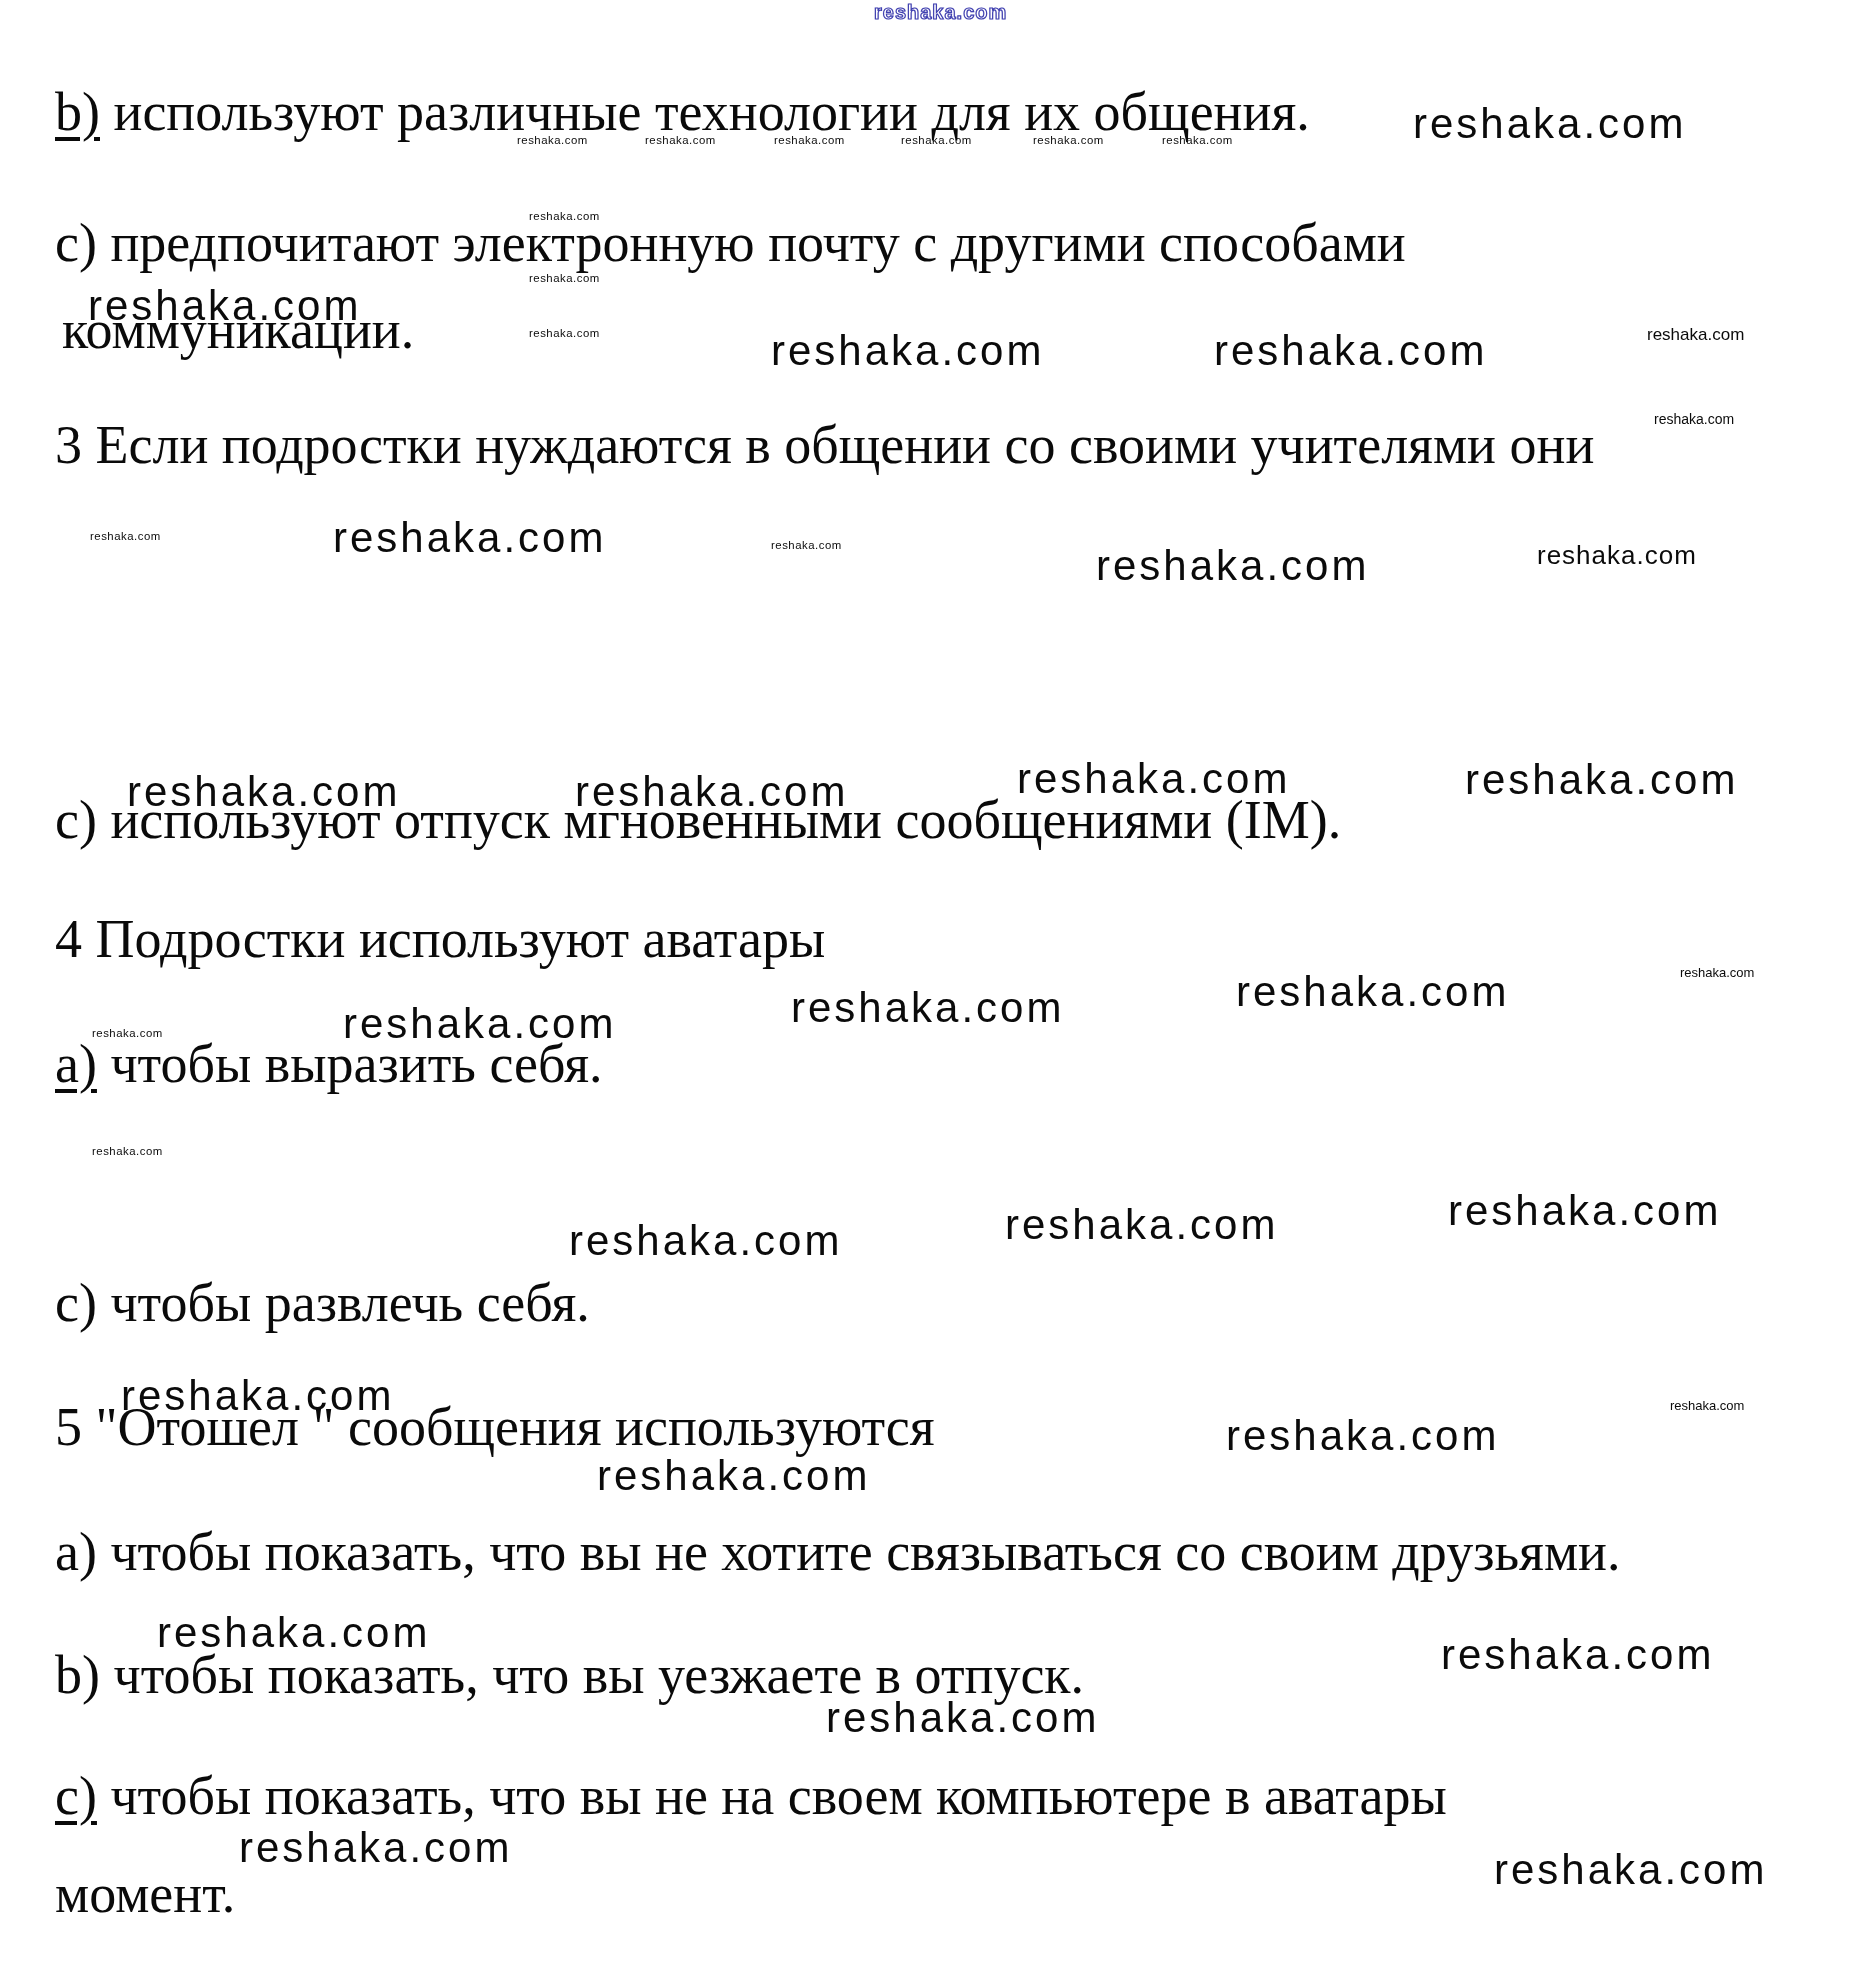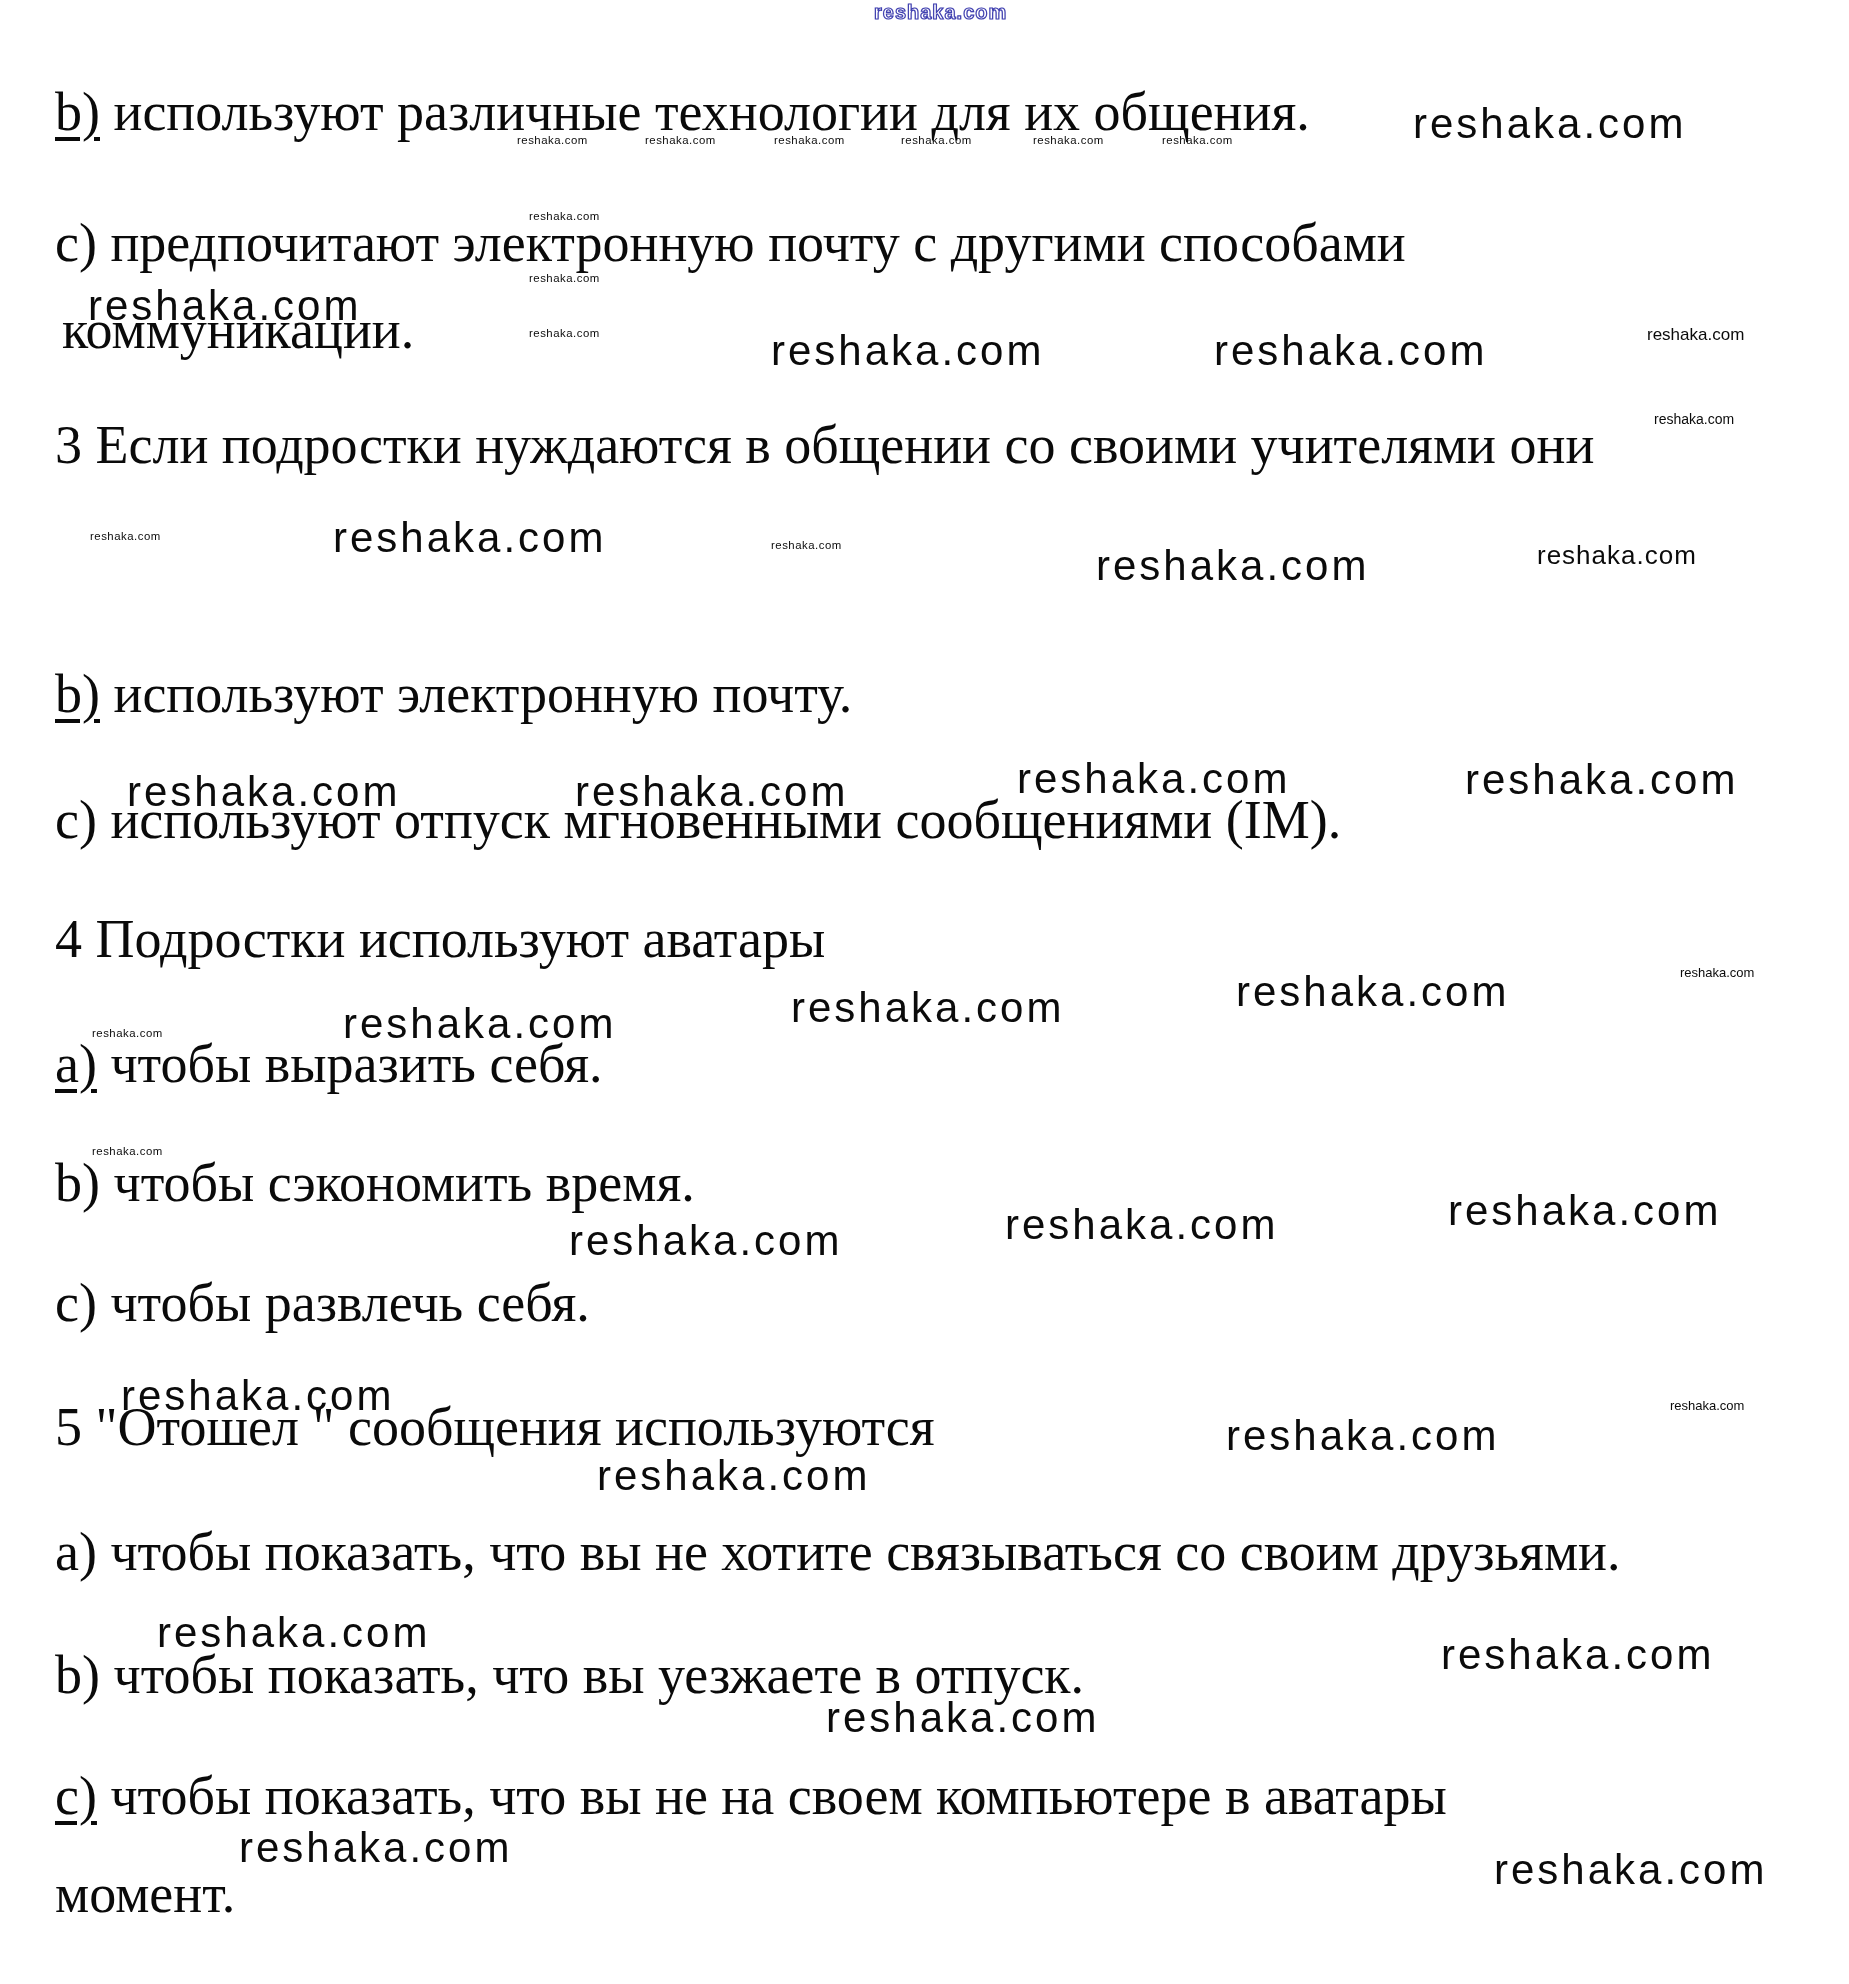--- a/index.html
+++ b/index.html
@@ -51,25 +51,23 @@
 <body>
 
 <div id="page">
 
   <span class="wm wm-blue" style="left:874px; top:2px">reshaka.com</span>
 
   <div class="line" style="top:85px"><span class="u">b)</span><span> используют различные технологии для их общения.</span></div>
   <div class="line" style="top:303px; left:62px"><span>коммуникации.</span></div>
   <div class="line" style="top:216px"><span>c)</span><span> предпочитают электронную почту с другими способами</span></div>
   <div class="line" style="top:418px"><span>3 Если подростки нуждаются в общении со своими учителями они</span></div>
-  <div class="line" style="top:667px"><span class="u">b)</span><span> используют электронную почту.</span></div>
   <div class="line" style="top:793px"><span>c)</span><span> используют отпуск мгновенными сообщениями (IM).</span></div>
   <div class="line" style="top:912px"><span>4 Подростки используют аватары</span></div>
   <div class="line" style="top:1037px"><span class="u">a)</span><span> чтобы выразить себя.</span></div>
-  <div class="line" style="top:1156px"><span>b)</span><span> чтобы сэкономить время.</span></div>
   <div class="line" style="top:1276px"><span>c)</span><span> чтобы развлечь себя.</span></div>
   <div class="line" style="top:1400px"><span>5 "Отошел " сообщения используются</span></div>
   <div class="line" style="top:1525px"><span>a)</span><span> чтобы показать, что вы не хотите связываться со своим друзьями.</span></div>
   <div class="line" style="top:1648px"><span>b)</span><span> чтобы показать, что вы уезжаете в отпуск.</span></div>
   <div class="line" style="top:1769px"><span class="u">c)</span><span> чтобы показать, что вы не на своем компьютере в аватары</span></div>
   <div class="line" style="top:1867px"><span>момент.</span></div>
 
   <span class="wm wm-big" style="left:1413px; top:103px">reshaka.com</span>
   <span class="wm wm-big" style="left:88px;   top:285px">reshaka.com</span>
   <span class="wm wm-big" style="left:771px;  top:330px">reshaka.com</span>

